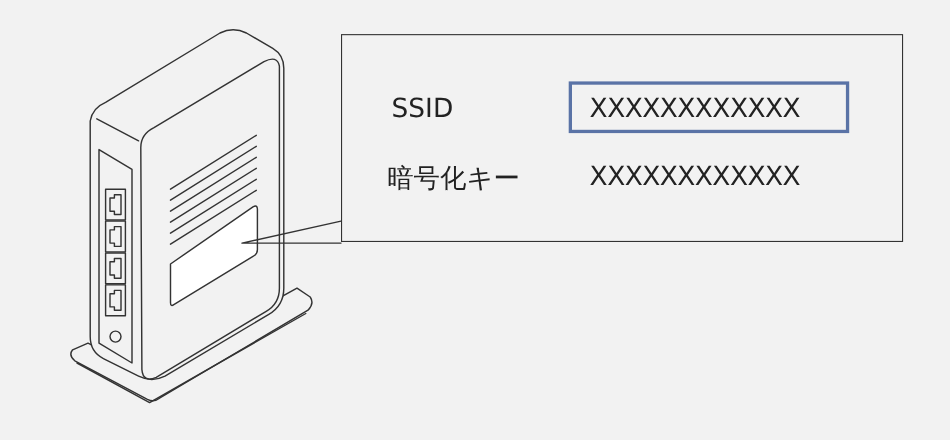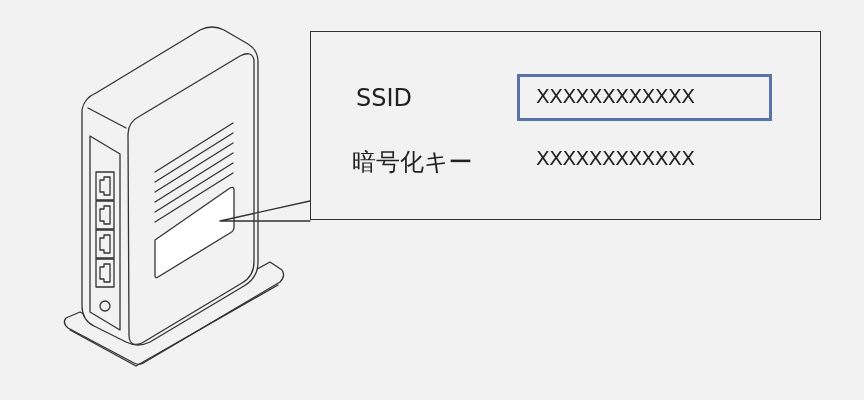--- a/index.html
+++ b/index.html
@@ -1,20 +1,20 @@
 <!DOCTYPE html>
 <html><head>
 <meta charset="utf-8">
 <style>
   html,body{margin:0;padding:0;}
   body{width:864px;height:400px;background:#f2f2f2;position:relative;overflow:hidden;font-family:"DejaVu Sans","Liberation Sans",sans-serif;}
   #router{position:absolute;left:0;top:0;}
   .callout{position:absolute;left:310px;top:31px;width:511px;height:189px;border:1.5px solid #333;box-sizing:border-box;background:#f2f2f2;}
   .row-label{position:absolute;font-size:24px;color:#222;}
-  .row-value{position:absolute;font-size:20px;color:#222;letter-spacing:-0.5px;}
+  .row-value{position:absolute;font-size:24px;color:#222;letter-spacing:-0.5px;}
   .ssid-box{position:absolute;left:517px;top:74px;width:255px;height:47px;border:3px solid #5a73a6;box-sizing:border-box;}
 </style>
 </head>
 <body>
 
 <svg id="router" width="864" height="400" viewBox="0 0 864 400" fill="none" stroke="#333" stroke-width="1.3" stroke-linejoin="round" stroke-linecap="round">
 
   <path d="M66 318 L80 312 L132 338 L270 262 L282 270 Q286 276 280 282 L145 362 Q140 366 134 363 L68 328 Q62 323 66 318 Z" fill="#f2f2f2"></path>
   <path d="M70 330 L136 366 L278 285"></path>
 

